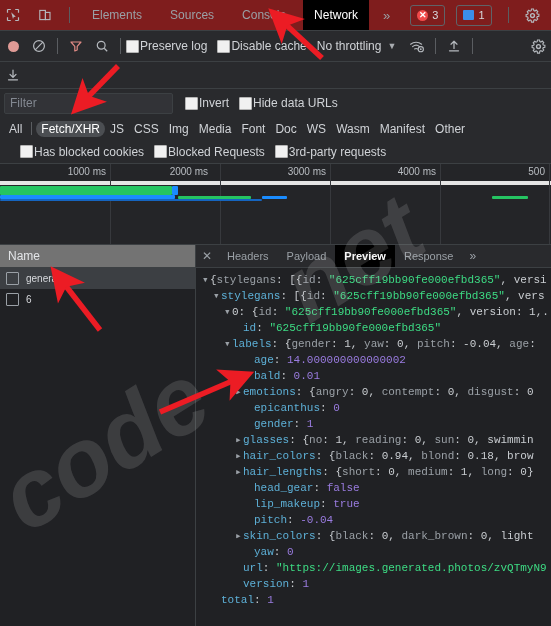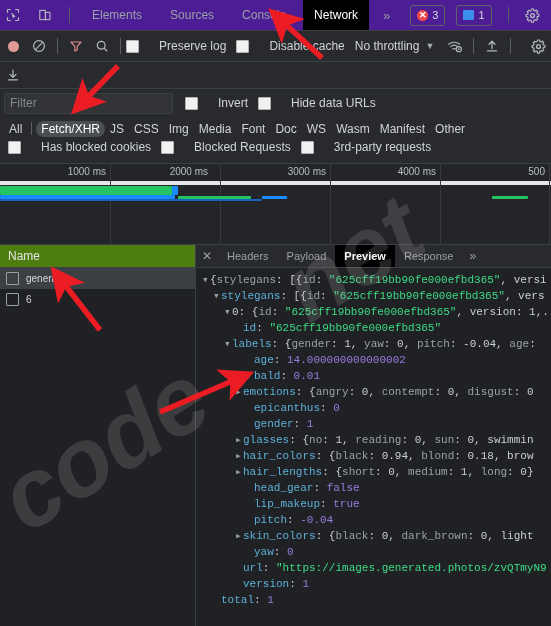--- a/index.html
+++ b/index.html
@@ -22,21 +22,21 @@
     font-weight:bold;font-style:italic;
     color:rgba(200,200,200,0.17);
     white-space:nowrap;
     transform-origin:left top;
   }
   .wm-a{left:-20px;top:460px;font-size:96px;transform:rotate(-32deg);}
   .wm-b{left:262px;top:250px;font-size:96px;transform:rotate(-32deg);}
 
   
   .tb1{
-    height:30px;background:#4c1d95;display:flex;align-items:center;
+    height:30px;background:#7f1d1d;display:flex;align-items:center;
     border-bottom:1px solid #3c4043;position:relative;z-index:10;gap:6px;
   }
   .ico-btn{
     width:26px;height:26px;display:flex;align-items:center;justify-content:center;
     cursor:pointer;flex:0 0 auto;
   }
   .ico-btn svg{display:block;}
   .vdiv{width:1px;height:16px;background:#5a5d61;margin:0 5px;flex:0 0 auto;}
   .tab{
     padding:0 11px;height:30px;line-height:30px;font-size:12px;color:#9aa0a6;
@@ -57,21 +57,21 @@
   }
   .msg-sq{width:11px;height:10px;border-radius:1px;background:#3b8eea;}
 
   
   .tb2{
     height:30px;background:#292a2d;display:flex;align-items:center;
     border-bottom:1px solid #3c4043;position:relative;z-index:10;
   }
   .rec-dot{width:11px;height:11px;border-radius:50%;background:#e09b96;}
   .cbx{
-    display:inline-flex;align-items:center;gap:20px;cursor:pointer;
+    display:inline-flex;align-items:center;gap:1px;cursor:pointer;
     color:#d0d3d7;font-size:12px;white-space:nowrap;margin-right:10px;
   }
   .cbx .box{
     width:11px;height:11px;background:#f1f1f1;border:1px solid #b4b4b4;
     border-radius:1px;flex:0 0 auto;
   }
   .thr{
     color:#d0d3d7;font-size:12px;white-space:nowrap;cursor:pointer;margin-right:2px;
   }
   .caret{color:#a8acb0;font-size:9px;cursor:pointer;padding:0 8px 0 4px;}
@@ -103,22 +103,22 @@
   }
   .type{
     font-size:12px;color:#d0d3d7;padding:1px 5px;border-radius:8px;
     cursor:pointer;white-space:nowrap;
   }
   .type.sel{background:#4b4e52;color:#ffffff;}
   .tsep{width:1px;height:13px;background:#5a5d61;margin:0 4px;}
 
   
   .blockedrow{
-    height:23px;background:#292a2d;display:flex;align-items:flex-start;
-    padding-left:8px;border-bottom:1px solid #3c4043;position:relative;z-index:10;
+    height:23px;background:#292a2d;display:flex;align-items:center;
+    padding-left:20px;border-bottom:1px solid #3c4043;position:relative;z-index:10;
   }
 
   
   .overview{
     height:80px;background:#242528;position:relative;
     border-bottom:1px solid #3c4043;z-index:5;overflow:hidden;
   }
   .ov-ruler{height:17px;position:relative;border-bottom:4px solid #e5e5e5;}
   .ov-tick{
     position:absolute;top:0;height:80px;border-left:1px solid #37393d;
@@ -129,21 +129,21 @@
   }
   .ov-bar{position:absolute;border-radius:1px;}
 
   
   .main{display:flex;height:386px;position:relative;z-index:5;}
   .leftpane{
     width:195px;flex:0 0 195px;background:#202124;
     border-right:1px solid #3c4043;position:relative;
   }
   .lp-header{
-    height:22px;background:#4d7c0f;border-bottom:1px solid #3c4043;
+    height:22px;background:#737373;border-bottom:1px solid #3c4043;
     display:flex;align-items:center;padding-left:8px;
     font-size:12px;color:#e3e5e8;
   }
   .req-row{
     height:21px;display:flex;align-items:center;padding-left:6px;
     font-size:10px;color:#d8dade;cursor:pointer;gap:7px;
   }
   .req-row.sel{background:#3c3f43;}
   .req-box{
     width:11px;height:11px;border:1px solid #9aa0a6;border-radius:1px;

